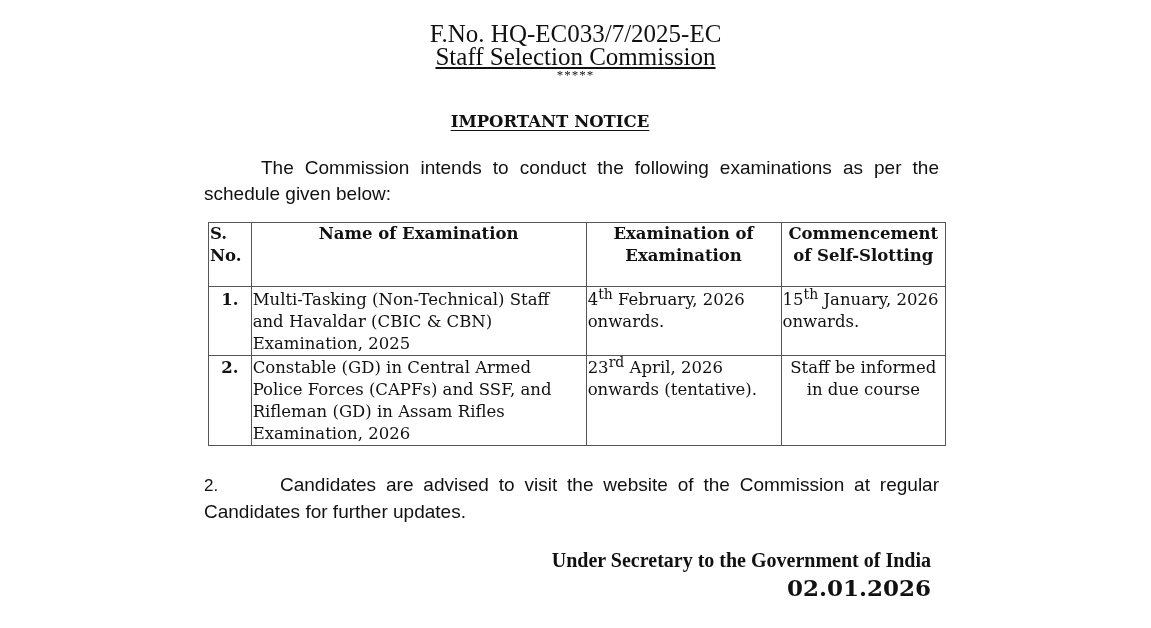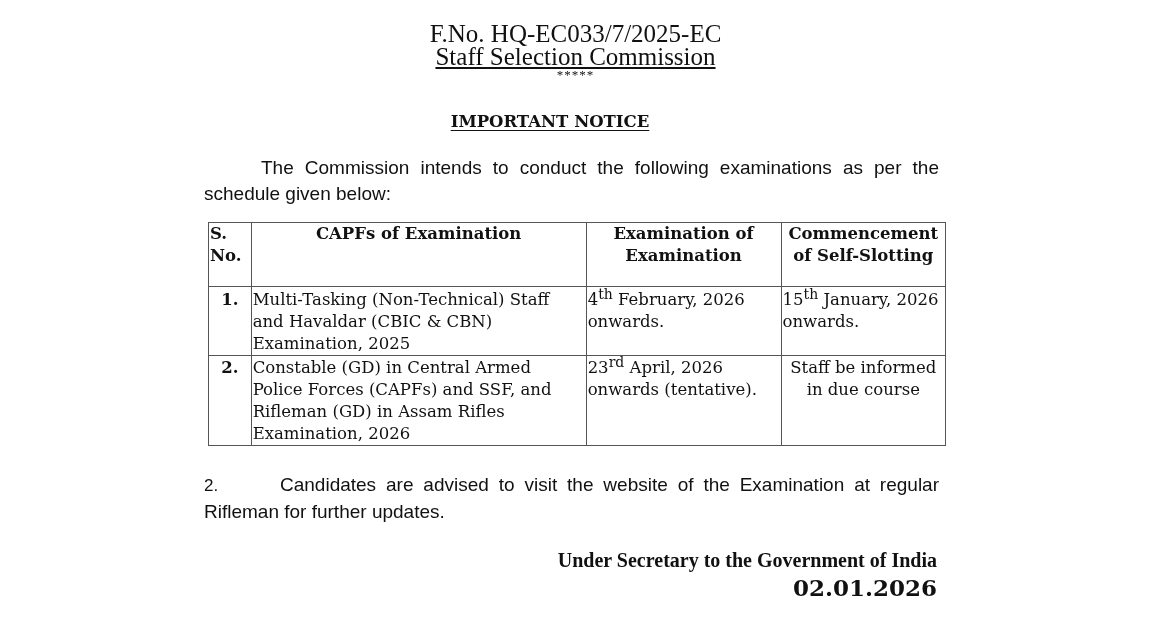--- a/index.html
+++ b/index.html
@@ -26,21 +26,21 @@
     th.ctr { text-align: center; }
     td.sno { text-align: center; font-size: 14px; font-weight: bold; padding-top: 2px; }
     td.cond { font-family: "Liberation Serif", serif; font-size: 19px; line-height: 22px; }
     tr.row1 td { height: 66px; padding-top: 2px; }
     tr.row2 td { height: 86px; padding-top: 1px; }
     td.center { text-align: center; }
     sup { font-size: 14px; line-height: 0; vertical-align: super; }
     .p2 { top: 472px; }
     .p2 .num { font-size: 17px; display: inline-block; width: 76px; }
     .p2 .l1 { display: block; text-align-last: justify; }
-    .sig { position: absolute; right: 214px; text-align: right; font-family: "Liberation Serif", serif; font-weight: bold; font-size: 20px; line-height: 24px; }
+    .sig { position: absolute; right: 220px; text-align: right; font-family: "Liberation Serif", serif; font-weight: bold; font-size: 20px; line-height: 24px; }
     .sig1 { top: 548px; }
     .sig2 { top: 576px; font-family: "DejaVu Serif", serif; font-size: 23px; }
   </style>
 </head>
 <body>
 
 <div class="page">
 
   <div class="hdr hdr1">F.No. HQ-EC033/7/2025-EC</div>
   <div class="hdr hdr2">Staff Selection Commission</div>
@@ -56,40 +56,40 @@
   <table class="sched">
     <colgroup>
       <col class="c-sno">
         <col class="c-name">
         <col class="c-exam">
         <col class="c-slot">
     </colgroup>
     <tbody>
         <tr>
       <th class="sno">S. No.</th>
-      <th class="ctr">CAPFs of Examination</th>
+      <th class="ctr">Name of Examination</th>
       <th class="ctr">Examination of Examination</th>
       <th class="ctr">Commencement of Self-Slotting</th>
     </tr>
     <tr class="row1">
       <td class="sno">1.</td>
       <td>Multi-Tasking (Non-Technical) Staff and Havaldar (CBIC &amp; CBN) Examination, 2025</td>
       <td><span>4</span><sup>th</sup><span> February, 2026 onwards.</span></td>
       <td><span>15</span><sup>th</sup><span> January, 2026 onwards.</span></td>
     </tr>
     <tr class="row2">
       <td class="sno">2.</td>
       <td class="cond">Constable (GD) in Central Armed Police Forces (CAPFs) and SSF, and Rifleman (GD) in Assam Rifles Examination, 2026</td>
       <td class="cond"><span>23</span><sup>rd</sup><span> April, 2026 onwards (tentative).</span></td>
       <td class="cond center">Staff be informed in due course</td>
     </tr>
   </tbody>
     </table>
 
   <div class="para p2">
-    <span class="l1"><span class="num">2.</span><span>Candidates are advised to visit the website of the Examination at regular</span></span>
-    <span>Rifleman for further updates.</span>
+    <span class="l1"><span class="num">2.</span><span>Candidates are advised to visit the website of the Commission at regular</span></span>
+    <span>Candidates for further updates.</span>
   </div>
 
   <div class="sig sig1">Under Secretary to the Government of India</div>
   <div class="sig sig2">02.01.2026</div>
 
 </div>
 
 </body></html>

